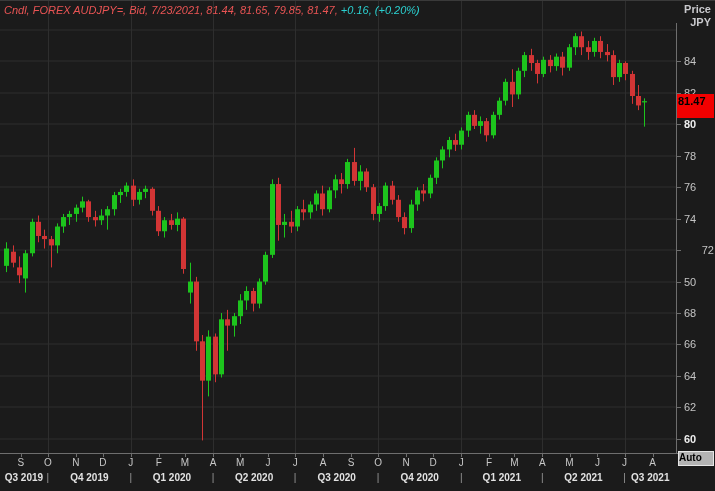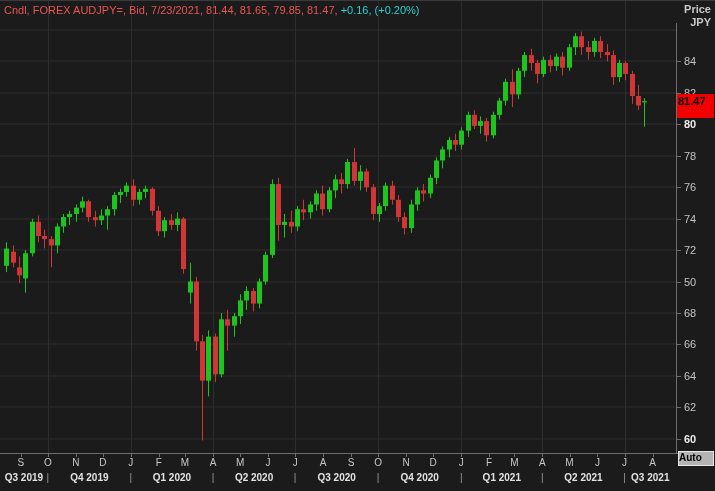--- a/index.html
+++ b/index.html
@@ -4,21 +4,21 @@
 <style>
   html,body{margin:0;padding:0;background:#000;}
   .screen{
     position:relative;width:715px;height:491px;overflow:hidden;
     background:#1b1b1b;border-top:1px solid #3a3a3a;box-sizing:border-box;
     font-family:"Liberation Sans",sans-serif;
     -webkit-font-smoothing:antialiased;
   }
   svg{position:absolute;left:0;top:0;}
   .legend{
-    position:absolute;left:4px;top:3px;font-size:11px;white-space:nowrap;z-index:5;
+    position:absolute;left:4px;top:3px;font-size:11px;white-space:nowrap;z-index:5;font-style:italic;
   }
   .legend .red{color:#e95454;}
   .legend .cyan{color:#2bd0d0;}
   .axis-title{
     position:absolute;right:4px;top:2px;text-align:right;
     font-size:11px;font-weight:bold;color:#c9c9cd;line-height:13px;z-index:5;
   }
   .price-tag{
     position:absolute;left:677px;width:37px;height:24px;
     background:#f20000;color:#000;font-size:11px;font-weight:bold;
@@ -542,21 +542,21 @@
 
   <div class="auto-btn">Auto</div>
 
   <div id="y-labels">
       <div class="ylab" style="top: 54.3867px;">84</div>
       <div class="ylab" style="top: 85.8416px;">82</div>
       <div class="ylab bold" style="top: 117.297px;">80</div>
       <div class="ylab" style="top: 148.751px;">78</div>
       <div class="ylab" style="top: 180.206px;">76</div>
       <div class="ylab" style="top: 211.661px;">74</div>
-      <div class="ylab" style="top: 243.116px;">72</div>
+      <div class="ylab" style="top: 243.116px; text-align: right;">72</div>
       <div class="ylab" style="top: 274.571px;">50</div>
       <div class="ylab" style="top: 306.026px;">68</div>
       <div class="ylab" style="top: 337.481px;">66</div>
       <div class="ylab" style="top: 368.936px;">64</div>
       <div class="ylab" style="top: 400.39px;">62</div>
       <div class="ylab bold" style="top: 431.845px;">60</div>
     </div>
   <div id="m-labels">
       <div class="mlab" style="left: 12.7583px;">S</div>
       <div class="mlab" style="left: 39.8344px;">O</div>

